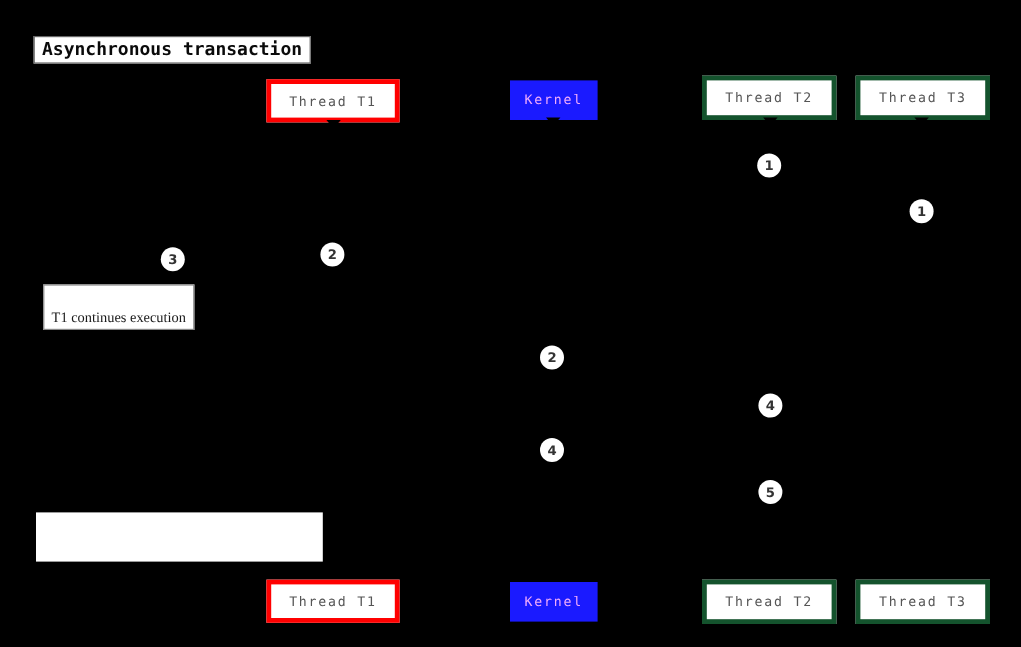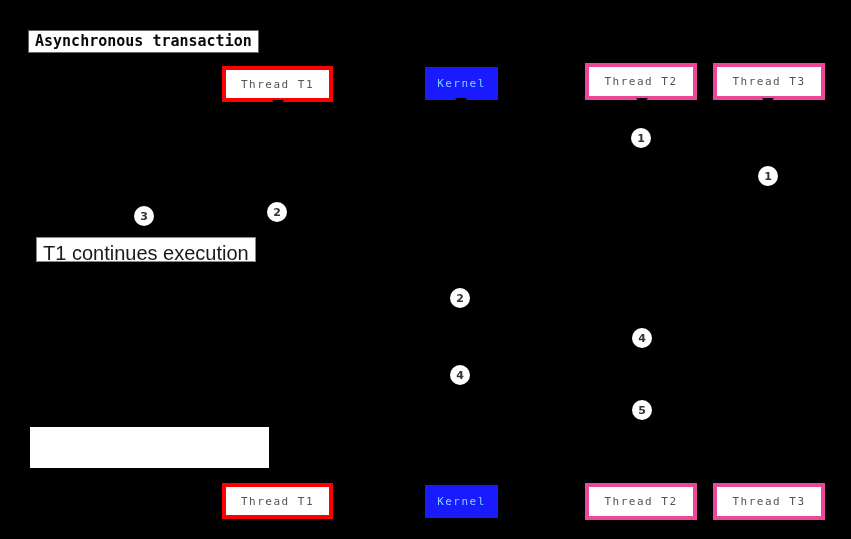--- a/index.html
+++ b/index.html
@@ -31,22 +31,22 @@
     background: #ffffff;
     display: flex;
     align-items: center;
     justify-content: center;
     font-size: 11px;
     letter-spacing: 1.5px;
     color: #555555;
     white-space: nowrap;
   }
   .actor.red  { border: 4px solid #ff0000; }
-  .actor.blue { border: 4px solid #ec4899; }
-  .actor.kernel { background: #1a1aff; color: #7dd3fc; border: none; }
+  .actor.blue { border: 4px solid #14532d; }
+  .actor.kernel { background: #1a1aff; color: #f0abfc; border: none; }
   .marker {
     position: absolute;
     width: 20px; height: 20px;
     border-radius: 50%;
     background: #ffffff;
     color: #333333;
     display: flex;
     align-items: center;
     justify-content: center;
     font-family: "DejaVu Sans", sans-serif;
@@ -54,24 +54,24 @@
     font-weight: bold;
   }
   .note {
     position: absolute;
     left: 36px; top: 237px;
     height: 25px;
     box-sizing: border-box;
     background: #ffffff;
     border: 1px solid #888;
     color: #1a1a1a;
-    font-family: Liberation Sans, sans-serif;
-    font-size: 20px;
+    font-family: Liberation Serif, serif;
+    font-size: 12px;
     line-height: 17px;
-    padding: 7px 6px;
+    padding: 18px 6px;
     white-space: nowrap;
   }
   .blank-box {
     position: absolute;
     left: 30px; top: 427px;
     width: 239px; height: 41px;
     background: #ffffff;
   }
   .arrowhead {
     position: absolute;

